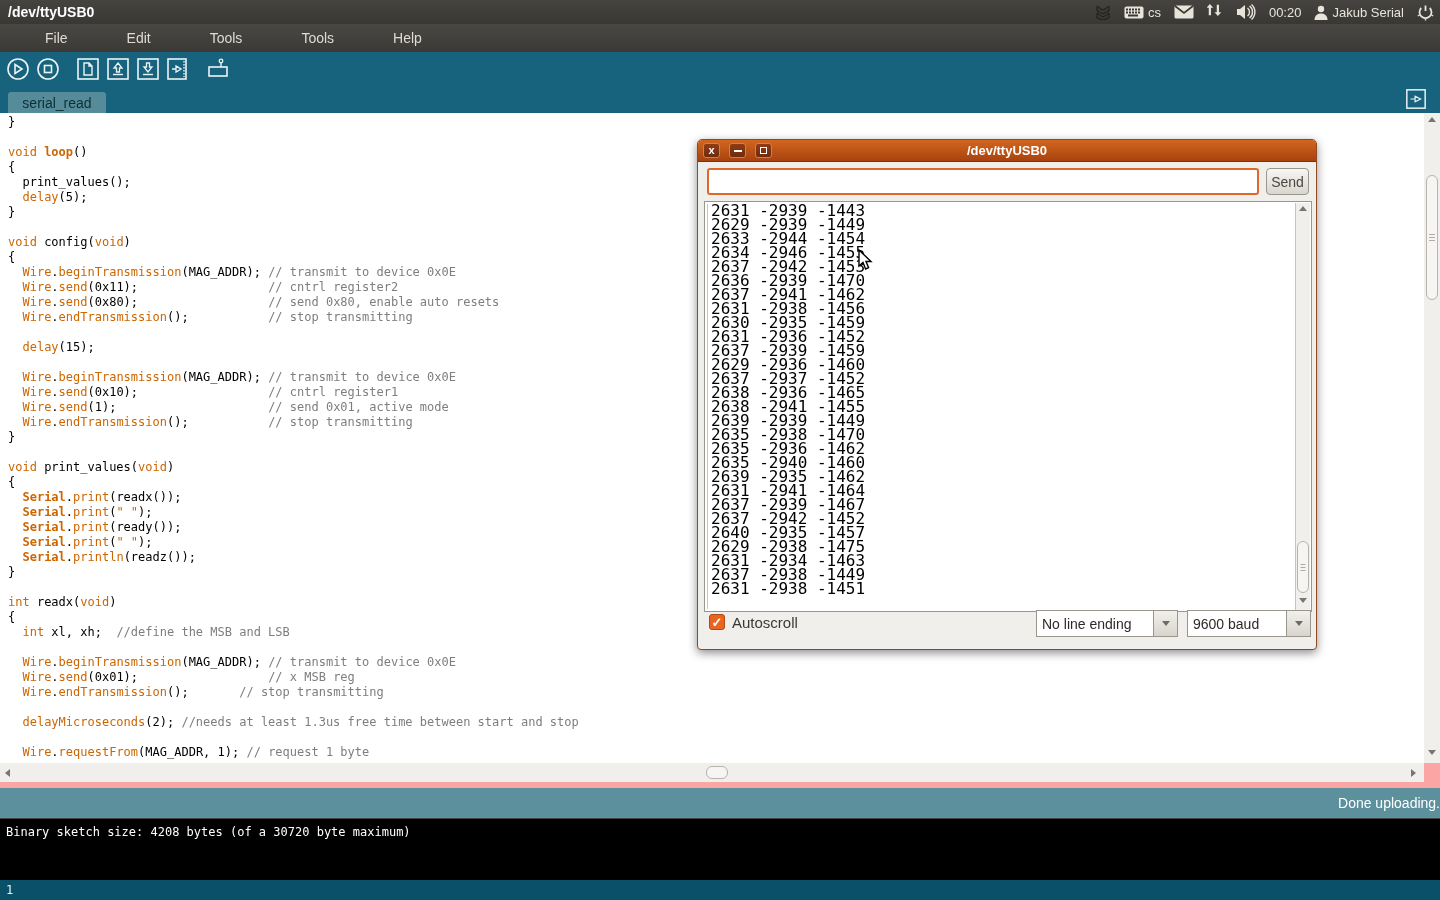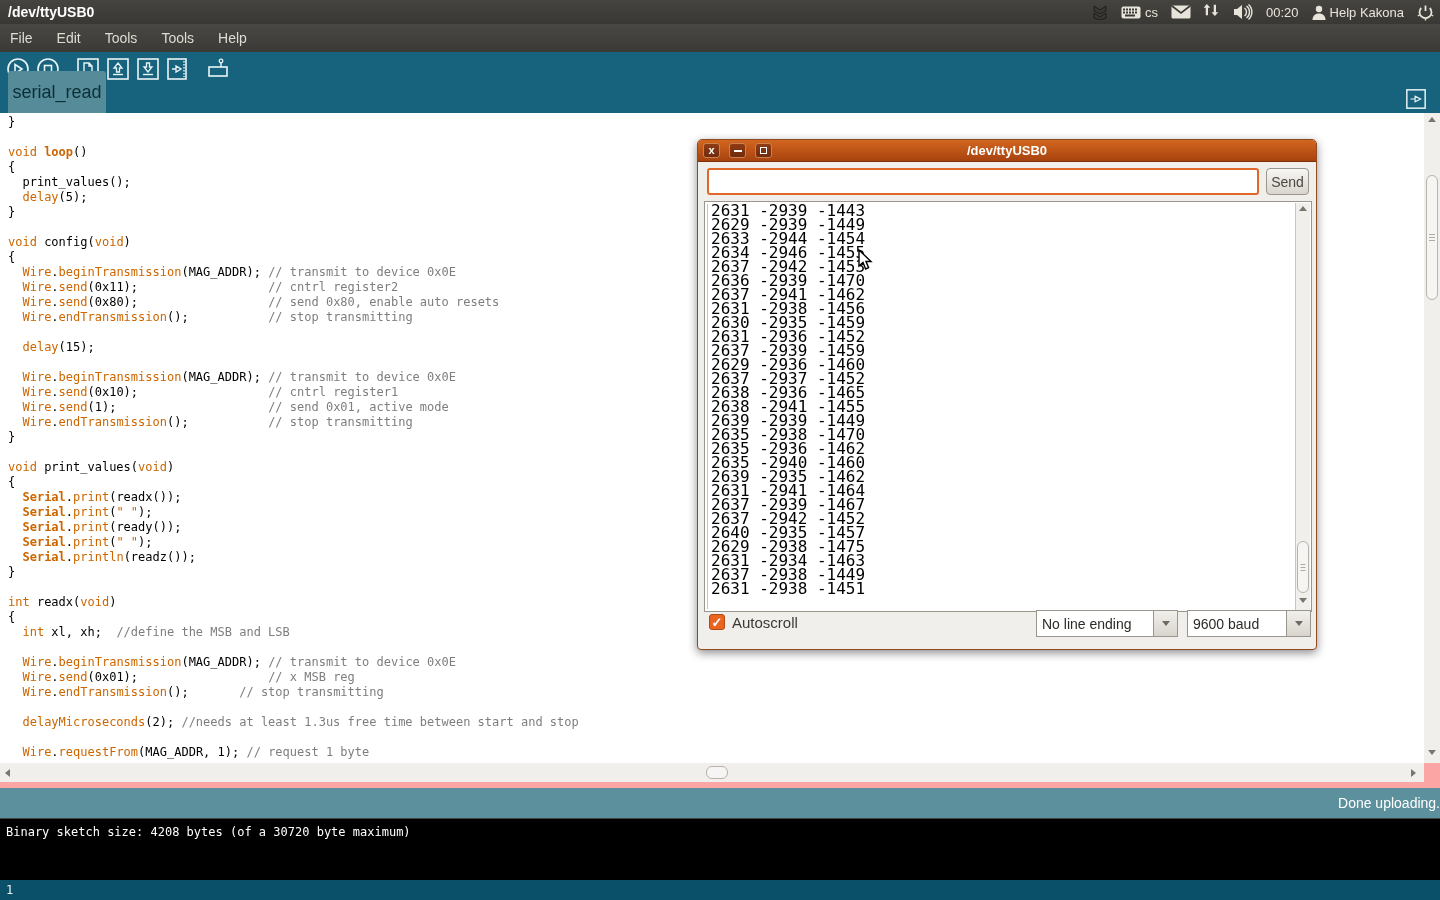--- a/index.html
+++ b/index.html
@@ -13,33 +13,33 @@
            display:flex; align-items:center; }
   .panel-title { font-weight:bold; font-size:14px; color:#FFFFFF; padding-left:8px; }
   .tray { position:absolute; right:6px; top:0; height:24px; display:flex; align-items:center; gap:13px; }
   .tray-item { display:flex; align-items:center; gap:4px; font-size:13px; color:#E8E4DA; }
   .tray svg { display:block; }
 
   
   .menubar { position:absolute; left:0; top:24px; width:1440px; height:28px;
              background:linear-gradient(#4A4843,#3C3A36);
              display:flex; align-items:center; gap:24px; padding-left:10px; }
-  .menu-item { font-size:14px; color:#DFDCD3; }
+  .menu-item { font-size:14px; color:#DFDCD3;margin-left:35px; }
 
   
   .toolbar { position:absolute; left:0; top:52px; width:1440px; height:33px;
              background:#17637E; display:flex; align-items:center; gap:4px; padding-left:5px; }
   .tool-btn { width:26px; height:26px; display:flex; align-items:center; justify-content:center; }
   .tool-btn svg { display:block; }
   .tool-gap { width:6px; }
 
   
   .tabstrip { position:absolute; left:0; top:85px; width:1440px; height:28px; background:#17637E; }
-  .tab { position:absolute; left:8px; bottom:0; width:98px; height:42px;
-         background:#568C99; color:#0B2F36; font-size:18px;
+  .tab { position:absolute; left:8px; bottom:0; width:98px; height:21px;
+         background:#568C99; color:#0B2F36; font-size:14px;
          display:flex; align-items:center; justify-content:center;
          border-top-left-radius:3px; border-top-right-radius:3px; }
   .tabmenu-btn { position:absolute; right:13px; top:3px; width:22px; height:22px; }
 
   
   .editor { position:absolute; left:0; top:113px; width:1424px; height:650px;
             background:#FFFFFF; overflow:hidden; }
   .code { font-family:"DejaVu Sans Mono", monospace; font-size:12px; line-height:15px;
           color:#000; padding:2px 0 0 8px; white-space:pre; }
   .code-line { height:15px; white-space:pre; }
@@ -181,21 +181,21 @@
           </svg>
       </span>
       <span class="tray-item">
         <span>00:20</span>
       </span>
       <span class="tray-item">
         <svg width="14" height="15" viewBox="0 0 14 15">
             <circle cx="7" cy="4" r="3.2" fill="#E8E4DA"></circle>
             <path d="M0.5 15 C0.5 10 4 8.5 7 8.5 C10 8.5 13.5 10 13.5 15 Z" fill="#E8E4DA"></path>
           </svg>
-        <span>Help Kakona</span>
+        <span>Jakub Serial</span>
       </span>
       <span class="tray-item">
         <svg width="17" height="17" viewBox="0 0 17 17">
             <g stroke="#E8E4DA" stroke-width="1.8" fill="none">
               <path d="M8.5 1.5 L8.5 7"></path>
               <path d="M4.2 4 A6 6 0 1 0 12.8 4"></path>
             </g>
             <g stroke="#E8E4DA" stroke-width="1.4">
               <path d="M8.5 14.5 L8.5 16.5"></path>
               <path d="M2.5 11 L0.8 12"></path>

